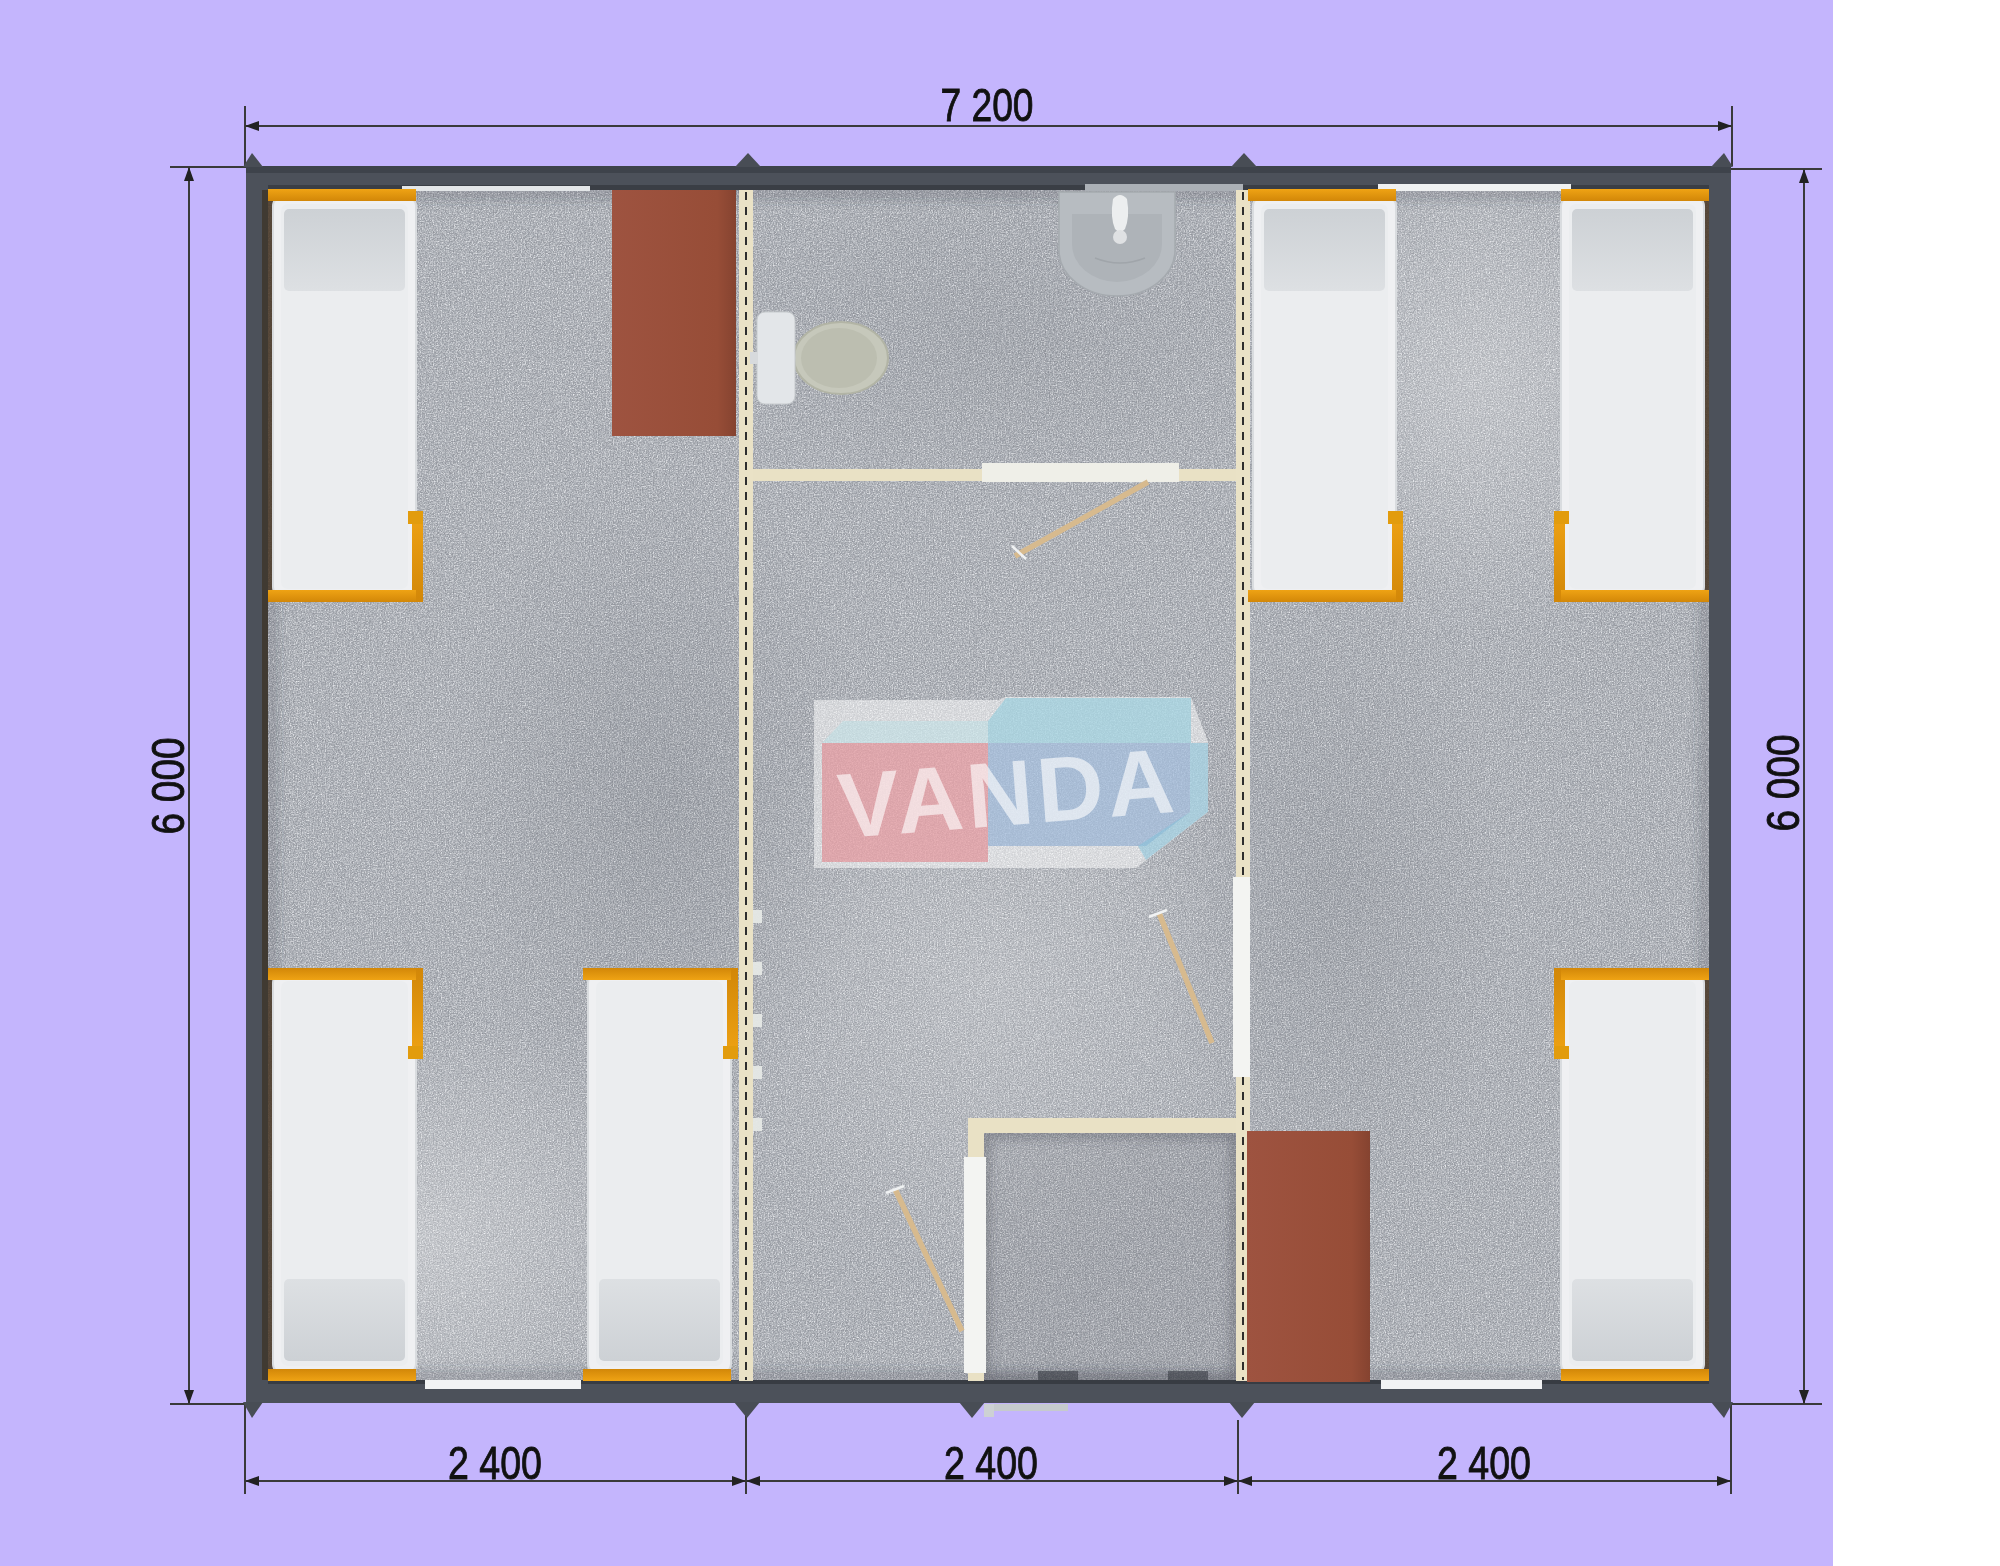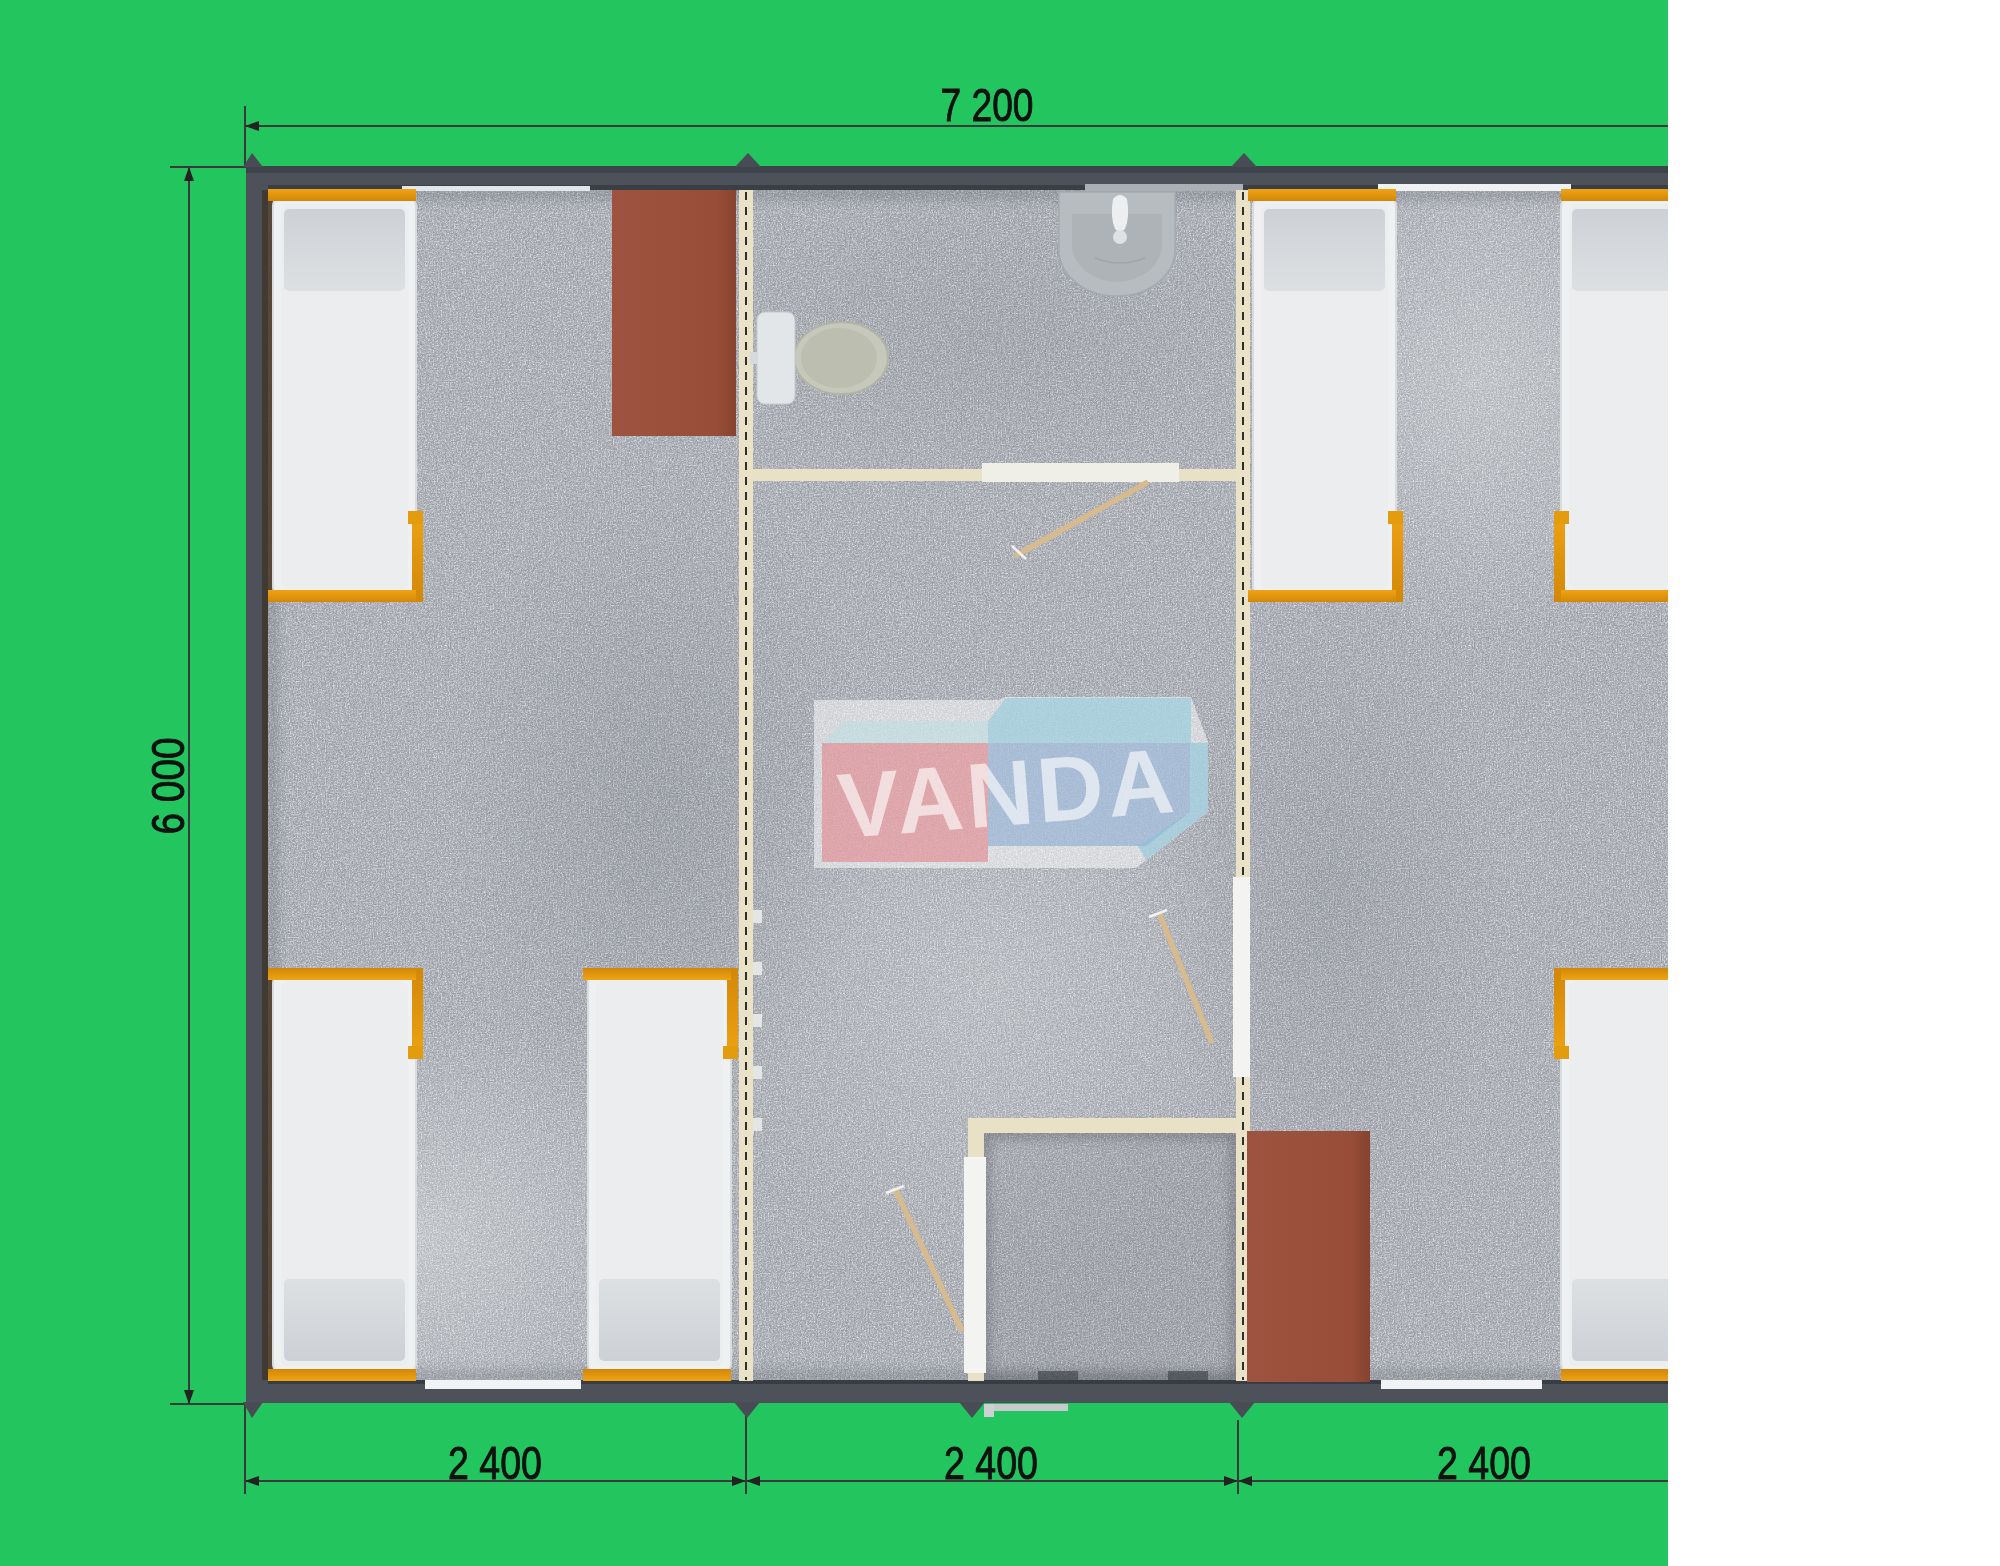--- a/index.html
+++ b/index.html
@@ -1,16 +1,16 @@
 <!DOCTYPE html>
 <html><head>
 <meta charset="utf-8">
 <style>
   html,body{margin:0;padding:0;background:#ffffff;}
-  #page{position:relative;width:1668px;height:1566px;background:#22c55e;overflow:hidden;
+  #page{position:relative;width:1833px;height:1566px;background:#c4b5fd;overflow:hidden;
         font-family:"Liberation Sans", sans-serif;text-decoration:underline;}
   svg{display:block}
 </style>
 </head>
 <body>
 <div id="page">
 <svg width="2000" height="1566" viewBox="0 0 2000 1566">
 <defs>
   <clipPath id="floorClip">
           <rect x="268" y="190" width="1441" height="1190"></rect>

